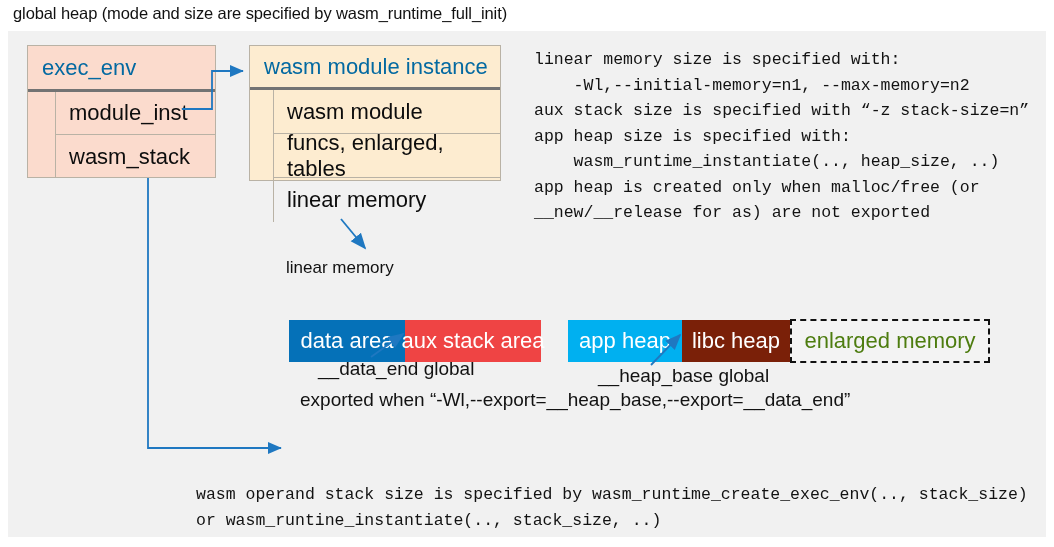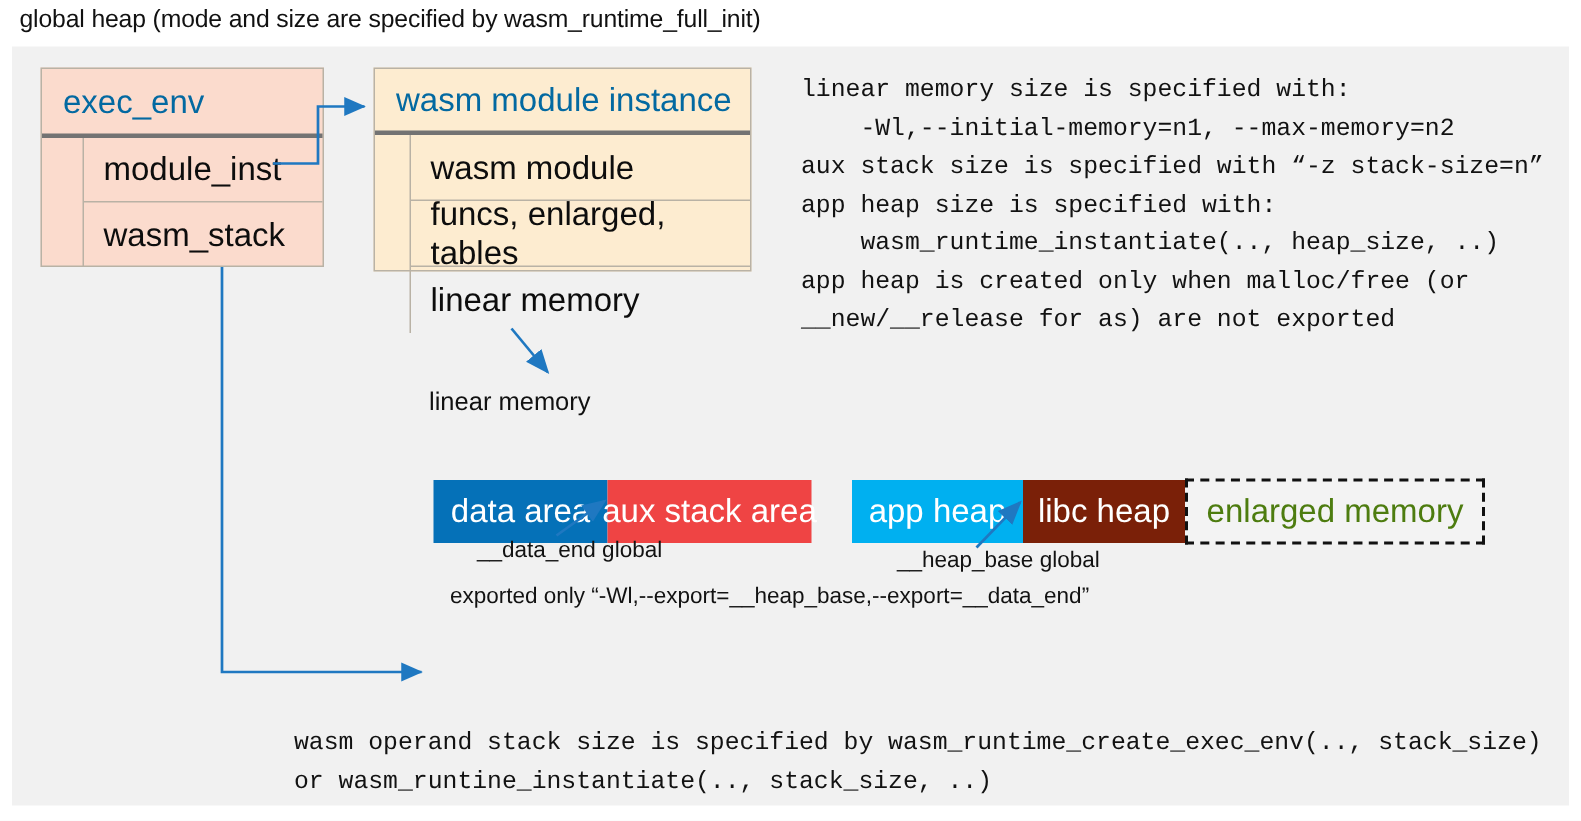--- a/index.html
+++ b/index.html
@@ -145,21 +145,21 @@
     border: 2.5px dashed #111111;
     background: #f3f3f3;
     color: #4d7c0f;
     height: 44px;
     top: -1px;
   }
 
   
   .anno {
     position: absolute;
-    font-size: 15px;
+    font-size: 19px;
     color: #121212;
     white-space: nowrap;
   }
   #anno-data-end  { left: 318px; top: 358px; }
   #anno-heap-base { left: 598px; top: 365px; }
   #anno-exported  { left: 300px; top: 389px; }
 
   
   #operand-stack {
     position: absolute;
@@ -228,21 +228,21 @@
   <div id="memory-bar" style="width: 701px;">
       <div class="seg" style="left: 0px; width: 116px; background: rgb(5, 113, 184);">data area</div>
       <div class="seg" style="left: 116px; width: 136px; background: #ef4444;">aux stack area</div>
       <div class="seg" style="left: 279px; width: 114px; background: rgb(0, 176, 240);">app heap</div>
       <div class="seg" style="left: 393px; width: 108px; background: rgb(122, 32, 8);">libc heap</div>
       <div class="seg dashed" style="left: 501px; width: 200px;">enlarged memory</div>
     </div>
 
   <div class="anno" id="anno-data-end">__data_end global</div>
   <div class="anno" id="anno-heap-base">__heap_base global</div>
-  <div class="anno" id="anno-exported">exported only “-Wl,--export=__heap_base,--export=__data_end”</div>
+  <div class="anno" id="anno-exported">exported when “-Wl,--export=__heap_base,--export=__data_end”</div>
 
 
   <div class="note" id="notes-bottom">wasm operand stack size is specified by wasm_runtime_create_exec_env(.., stack_size)
 or wasm_runtine_instantiate(.., stack_size, ..)</div>
 
   <svg id="connectors" viewBox="0 0 1054 547">
     <defs>
       <marker id="ah" markerWidth="9" markerHeight="9" refX="7.5" refY="4" orient="auto">
         <path d="M0,0.5 L8,4 L0,7.5 z" fill="#1f78c1"></path>
       </marker>

